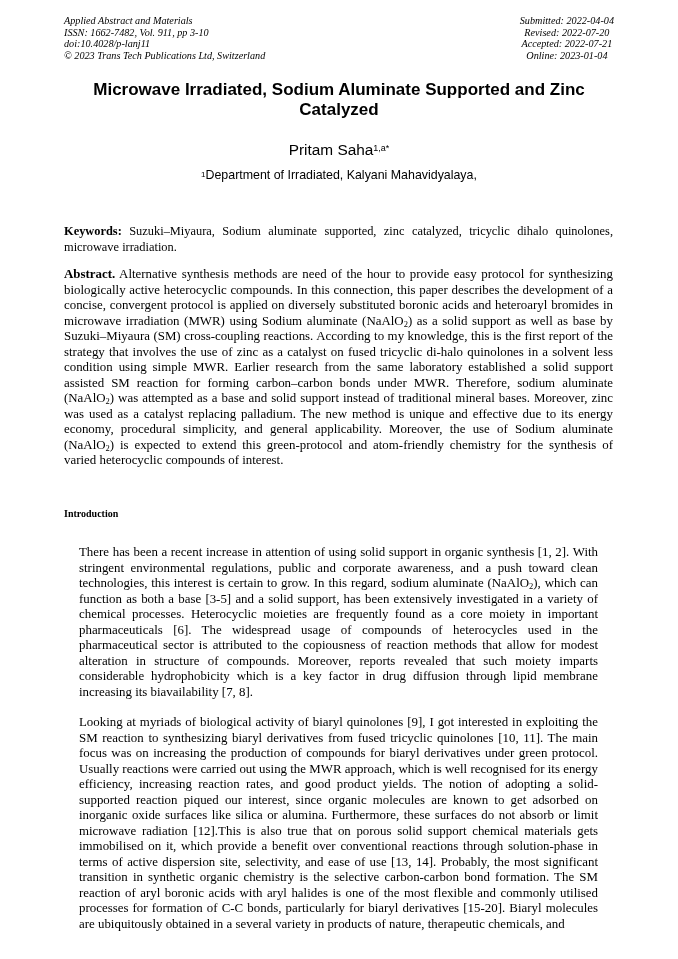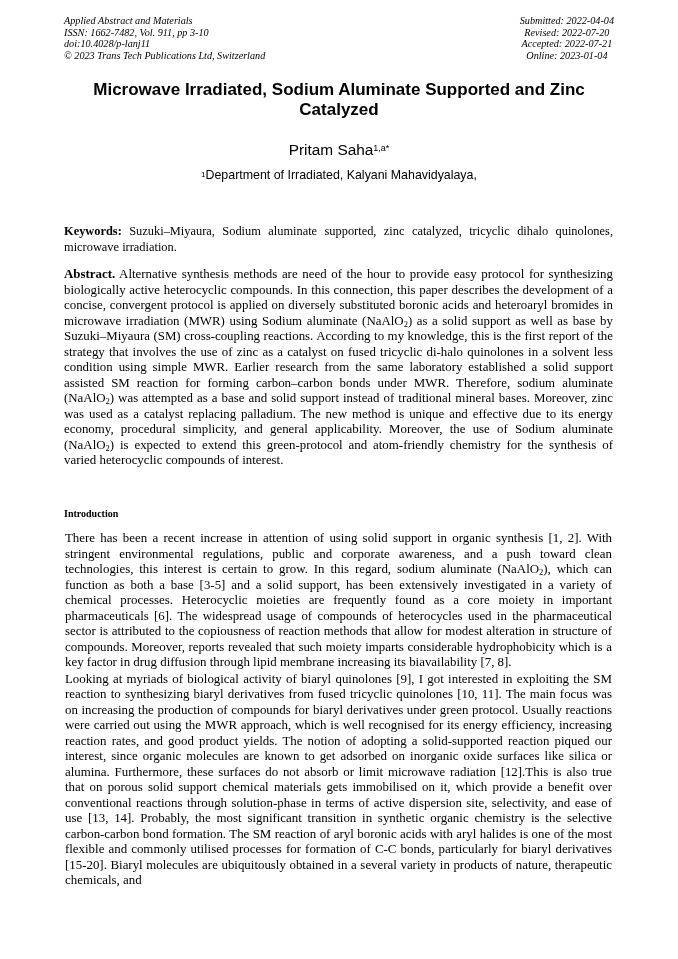--- a/index.html
+++ b/index.html
@@ -13,21 +13,21 @@
   .author sup { font-size: 9px; vertical-align: top; position: relative; top: -2px; }
   .affil { position: absolute; top: 167px; left: 0; width: 678px; text-align: center; font-family: "Liberation Sans", sans-serif; font-size: 12.4px; line-height: 16.5px; }
   .affil sup { font-size: 8px; vertical-align: top; }
   .keywords { position: absolute; top: 223px; left: 64px; width: 549px; font-family: Liberation Serif, serif; font-size: 12.4px; line-height: 16px; text-align: justify; }
   .keywords b { font-weight: bold; }
   .body-text { font-family: "Liberation Serif", serif; font-size: 12.9px; line-height: 15.5px; text-align: justify; }
   .abstract { position: absolute; top: 267px; left: 64px; width: 549px; }
   .abstract b { font-weight: bold; }
   .intro-heading { position: absolute; top: 508px; left: 64px; font-family: "Liberation Serif", serif; font-weight: bold; font-size: 10px; }
   .intro { position: absolute; top: 530px; left: 64px; width: 549px; }
-  .intro p { margin: 1px; }
+  .intro p { margin: 15px; }
   sub { font-size: 8.5px; vertical-align: -2px; line-height: 0; }
 </style>
 </head>
 <body>
 
 <div class="hdr hdr-left">
   <div>Applied Abstract and Materials</div>
   <div>ISSN: 1662-7482, Vol. 911, pp 3-10</div>
   <div>doi:10.4028/p-lanj11</div>
   <div>© 2023 Trans Tech Publications Ltd, Switzerland</div>

